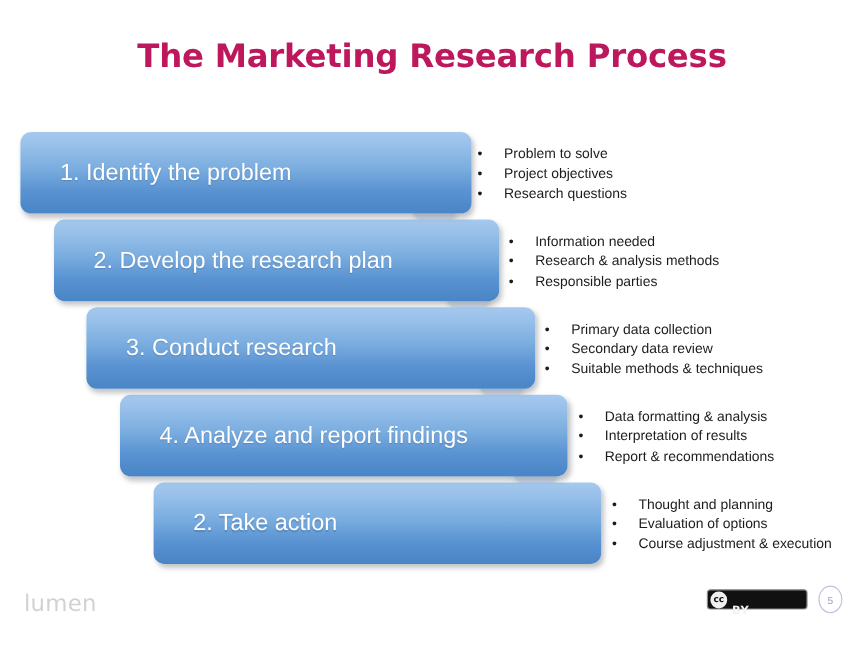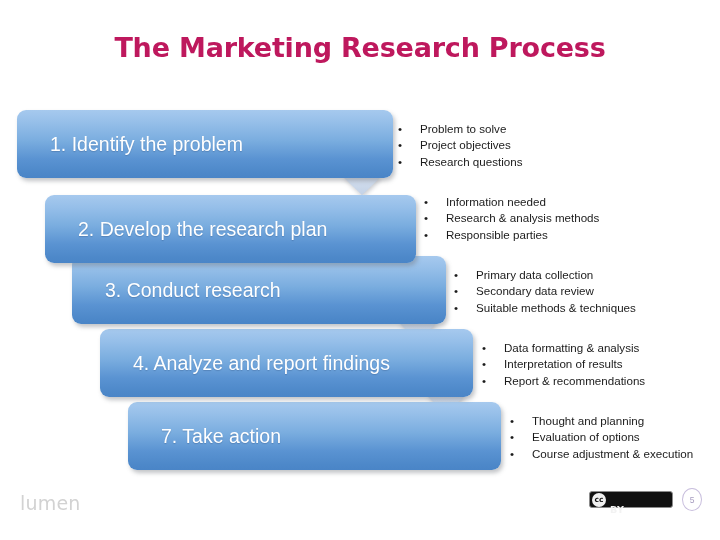--- a/index.html
+++ b/index.html
@@ -170,21 +170,21 @@
           <defs>
             <linearGradient id="ag0" x1="0" y1="0" x2="0" y2="1">
               <stop offset="0%" stop-color="#e3eaf4"></stop>
               <stop offset="55%" stop-color="#d6e0ee"></stop>
               <stop offset="100%" stop-color="#c3d2e7"></stop>
             </linearGradient>
           </defs>
           <path d="M11 0 L31 0 L31 26 L41 26 L21 45 L1 26 L11 26 Z" fill="url(#ag0)"></path>
         </svg>
       </div>
-      <div class="step-box" style="left: 45px; top: 183px; width: 371px; z-index: 9; margin-top: 12px;">
+      <div class="step-box" style="left: 45px; top: 183px; width: 371px; z-index: 9;">
         <div class="step-label">2. Develop the research plan</div>
       </div>
       <div class="bullets" style="left: 424px; top: 194px;">
         <span class="bullet-line"><span class="bullet-dot">•</span><span>Information needed</span></span>
         <span class="bullet-line"><span class="bullet-dot">•</span><span>Research &amp; analysis methods</span></span>
         <span class="bullet-line"><span class="bullet-dot">•</span><span>Responsible parties</span></span>
       </div>
       <div class="down-arrow" style="left: 369px; top: 223px;">
         <svg width="42" height="46" viewBox="0 0 42 46">
           <defs>
@@ -231,21 +231,21 @@
             <linearGradient id="ag3" x1="0" y1="0" x2="0" y2="1">
               <stop offset="0%" stop-color="#e3eaf4"></stop>
               <stop offset="55%" stop-color="#d6e0ee"></stop>
               <stop offset="100%" stop-color="#c3d2e7"></stop>
             </linearGradient>
           </defs>
           <path d="M11 0 L31 0 L31 26 L41 26 L21 45 L1 26 L11 26 Z" fill="url(#ag3)"></path>
         </svg>
       </div>
       <div class="step-box" style="left: 128px; top: 402px; width: 373px; z-index: 6;">
-        <div class="step-label">7. Take action</div>
+        <div class="step-label">2. Take action</div>
       </div>
       <div class="bullets" style="left: 510px; top: 413px;">
         <span class="bullet-line"><span class="bullet-dot">•</span><span>Thought and planning</span></span>
         <span class="bullet-line"><span class="bullet-dot">•</span><span>Evaluation of options</span></span>
         <span class="bullet-line"><span class="bullet-dot">•</span><span>Course adjustment &amp; execution</span></span>
       </div>
     </div>
 
   <div id="footer-logo">lumen</div>
 

